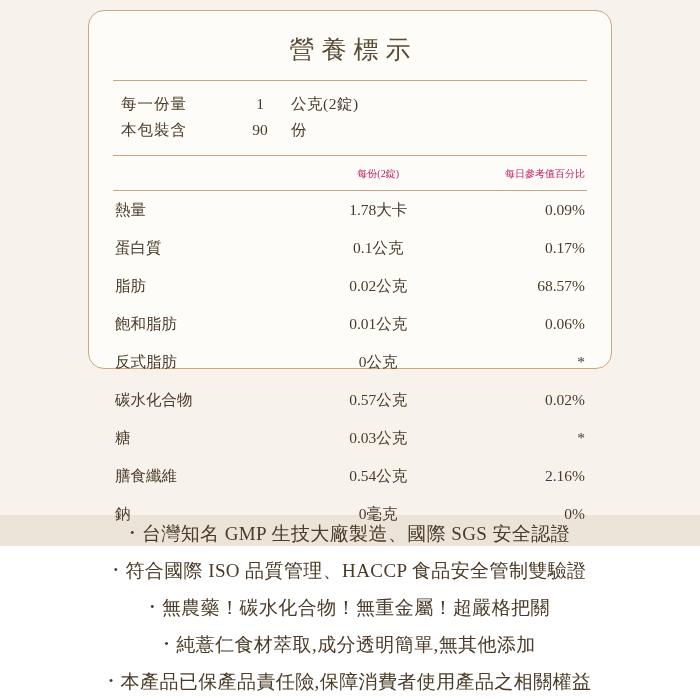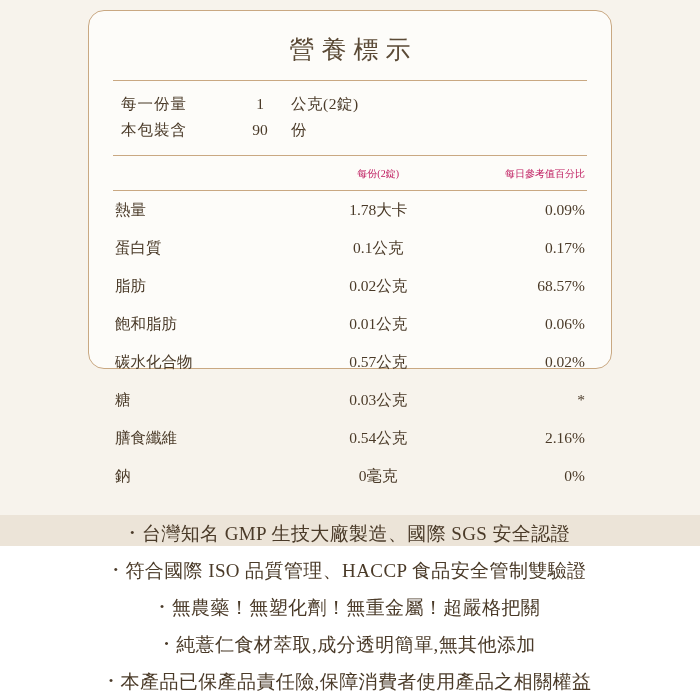--- a/index.html
+++ b/index.html
@@ -179,20 +179,25 @@
           <td class="col-name">脂肪</td>
           <td class="col-amt">0.02公克</td>
           <td class="col-pct">68.57%</td>
         </tr>
         <tr>
           <td class="col-name indent1">飽和脂肪</td>
           <td class="col-amt">0.01公克</td>
           <td class="col-pct">0.06%</td>
         </tr>
         <tr>
+          <td class="col-name indent1">反式脂肪</td>
+          <td class="col-amt">0公克</td>
+          <td class="col-pct">*</td>
+        </tr>
+        <tr>
           <td class="col-name">碳水化合物</td>
           <td class="col-amt">0.57公克</td>
           <td class="col-pct">0.02%</td>
         </tr>
         <tr>
           <td class="col-name indent2">糖</td>
           <td class="col-amt">0.03公克</td>
           <td class="col-pct">*</td>
         </tr>
         <tr>
@@ -214,21 +219,21 @@
     <div class="bullet">
       <span class="dot">•</span>
       <span>台灣知名 GMP 生技大廠製造、國際 SGS 安全認證</span>
     </div>
     <div class="bullet">
       <span class="dot">•</span>
       <span>符合國際 ISO 品質管理、HACCP 食品安全管制雙驗證</span>
     </div>
     <div class="bullet">
       <span class="dot">•</span>
-      <span>無農藥！無塑化劑！無重金屬！超嚴格把關</span>
+      <span>無農藥！碳水化合物！無重金屬！超嚴格把關</span>
     </div>
     <div class="bullet">
       <span class="dot">•</span>
       <span>純薏仁食材萃取,成分透明簡單,無其他添加</span>
     </div>
     <div class="bullet">
       <span class="dot">•</span>
       <span>本產品已保產品責任險,保障消費者使用產品之相關權益</span>
     </div>
   </div>

